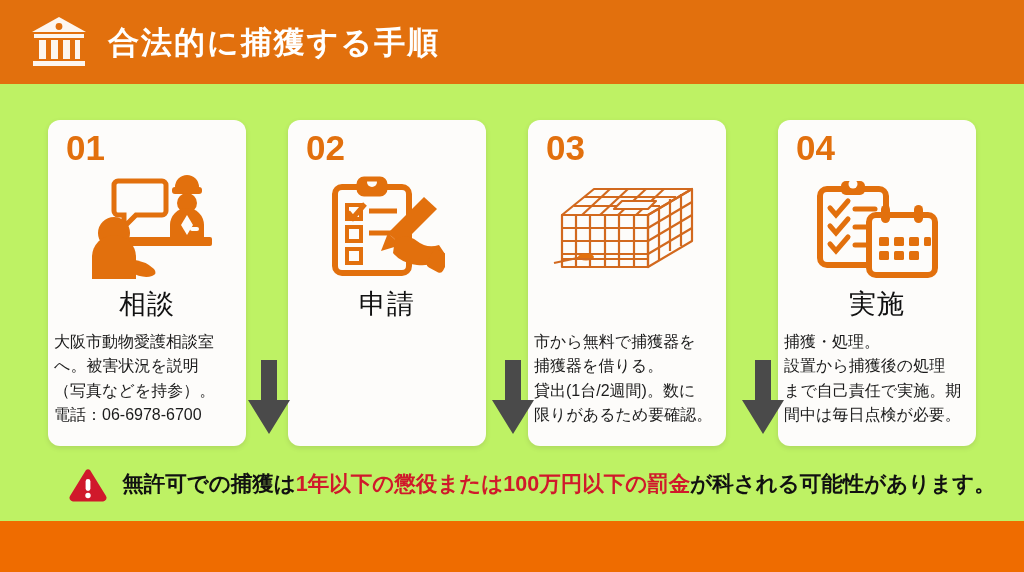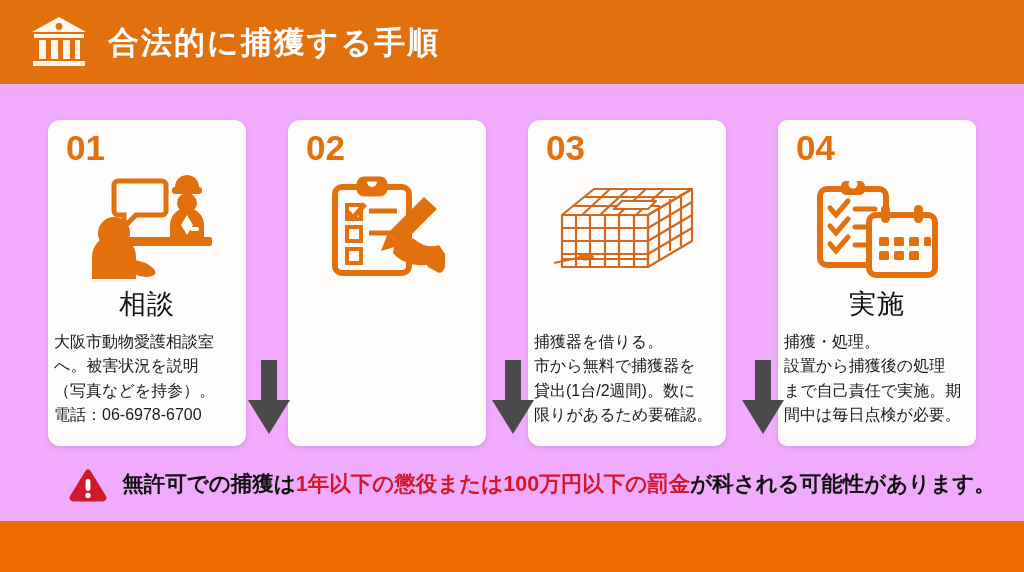--- a/index.html
+++ b/index.html
@@ -2,21 +2,21 @@
 <html><head>
 <meta charset="utf-8">
 <style>
   html,body{margin:0;padding:0;}
   body{
     width:1024px;height:572px;
     background:#f2f0ec;
     font-family:"Liberation Sans","DejaVu Sans",sans-serif;
     overflow:hidden;position:relative;
   }
-  #page{position:relative;width:1024px;height:572px;background:#f0abfc;}
+  #page{position:relative;width:1024px;height:572px;background:#bef264;}
 
   
   .header{
     position:absolute;left:0;top:0;width:1024px;height:84px;
     background:#e2700d;display:flex;align-items:center;
   }
   .header-icon{margin-left:30px;width:58px;height:54px;flex:0 0 auto;}
   .header-title{
     color:#ffffff;font-size:31px;font-weight:bold;
     letter-spacing:2px;margin-left:20px;line-height:1;
@@ -26,21 +26,21 @@
   
   .cards{position:absolute;left:0;top:120px;width:1024px;height:326px;}
   .card{
     position:absolute;top:0;width:198px;height:326px;
     background:#fdfcfa;border-radius:12px;
     box-shadow:0 2px 5px rgba(90,80,70,0.16);
   }
   .card.c1{left:48px;}
   .card.c2{left:288px;}
   .card.c3{left:528px;}
-  .card.c4{left:778px;border-radius:9px;}
+  .card.c4{left:778px;}
   .card-num{
     position:absolute;left:18px;top:10px;
     color:#e2700d;font-size:35px;font-weight:bold;letter-spacing:0px;
     line-height:1;
   }
   .card-icon{
     position:absolute;left:0;top:52px;width:198px;height:110px;
     display:flex;align-items:center;justify-content:center;
   }
   .card-title{
@@ -158,20 +158,21 @@
 
           <g fill="#e2700d">
             <polygon points="95,22 108,34 72,70 59,58"></polygon>
             <polygon points="59,58 72,70 52,76"></polygon>
 
             <path d="M66 64 q12 -6 22 2 q10 8 22 4 l8 12 q-14 10 -30 8 q-16 -2 -24 -12 z"></path>
             <rect x="100" y="76" width="18" height="20" rx="4" transform="rotate(28 109 86)"></rect>
           </g>
         </svg>
       </div>
+      <div class="card-title">申請</div>
     </div>
 
     <div class="card c3">
       <div class="card-num">03</div>
       <div class="card-icon">
         <svg width="150" height="104" viewBox="0 0 150 104">
           <g stroke="#d2691e" stroke-width="2.2" fill="none" stroke-linejoin="round">
 
             <polygon points="10,40 10,92 96,92 96,40"></polygon>
 
@@ -204,22 +205,22 @@
 
             <polygon points="70,26 104,26 96,34 62,34" fill="#fdfcfa"></polygon>
 
             <line x1="2" y1="88" x2="30" y2="82"></line>
             <ellipse cx="34" cy="82" rx="8" ry="3.5" fill="#e2700d" stroke="none"></ellipse>
             <line x1="10" y1="84" x2="96" y2="84"></line>
           </g>
         </svg>
       </div>
       <div class="card-body">
+        <div>市から無料で捕獲器を</div>
         <div>捕獲器を借りる。</div>
-        <div>市から無料で捕獲器を</div>
         <div>貸出(1台/2週間)。数に</div>
         <div>限りがあるため要確認。</div>
       </div>
     </div>
 
     <div class="card c4">
       <div class="card-num">04</div>
       <div class="card-icon">
         <svg width="124" height="104" viewBox="0 0 124 104">
 

